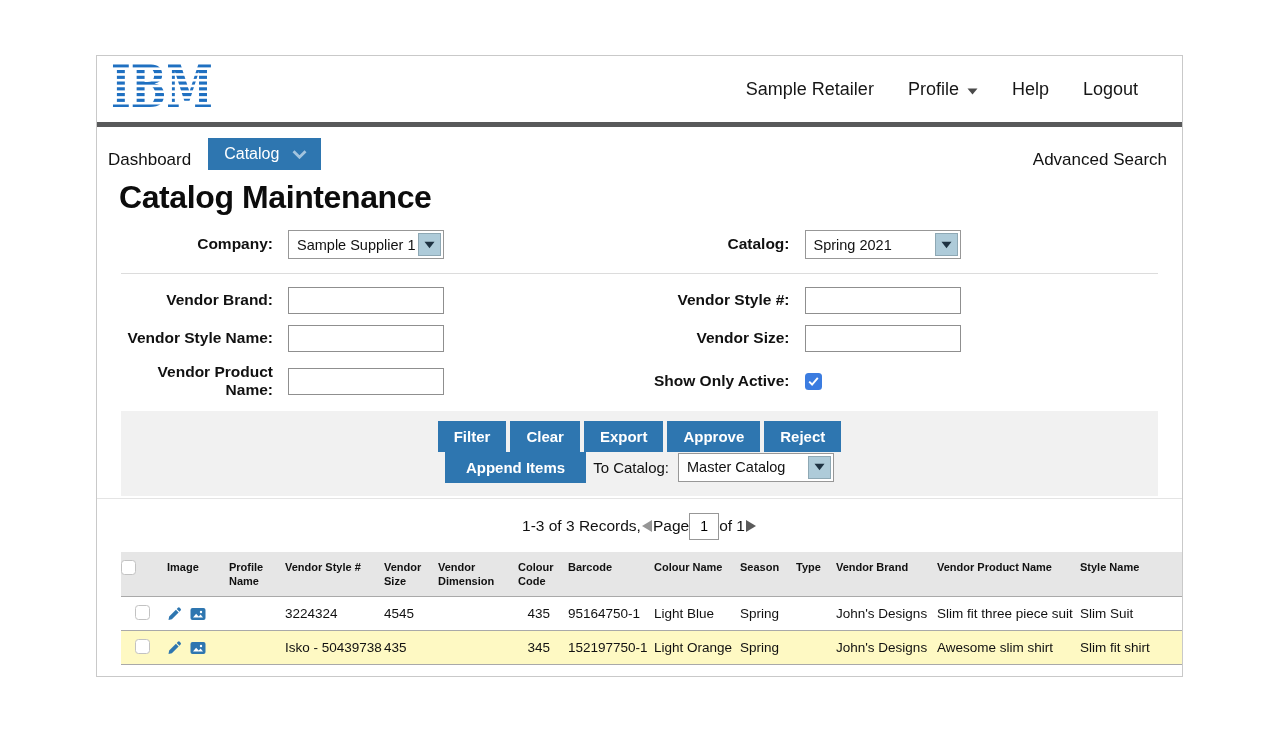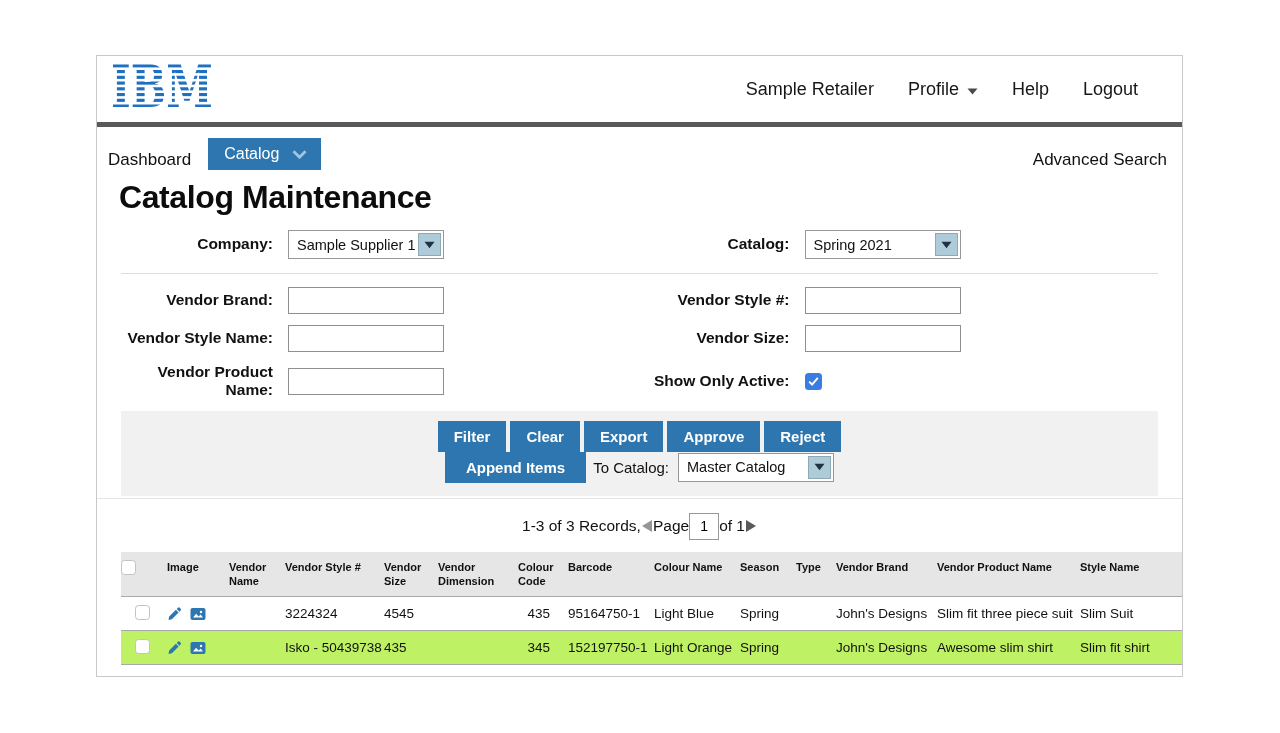--- a/index.html
+++ b/index.html
@@ -77,21 +77,21 @@
   .catalog-table col.c3{width:56px}.catalog-table col.c4{width:99px}
   .catalog-table col.c5{width:54px}.catalog-table col.c6{width:80px}
   .catalog-table col.c7{width:50px}.catalog-table col.c8{width:86px}
   .catalog-table col.c9{width:86px}.catalog-table col.c10{width:56px}
   .catalog-table col.c11{width:40px}.catalog-table col.c12{width:101px}
   .catalog-table col.c13{width:143px}.catalog-table col.c14{width:102px}
   .catalog-table thead th { background:#e6e6e6; font-size:11px; font-weight:bold;
     text-align:left; vertical-align:top; padding:8px 3px 8px 0; line-height:1.3; }
   .catalog-table thead tr { border-bottom:1px solid #a9a9a9; }
   .catalog-table tbody tr { border-bottom:1px solid #a9a9a9; }
-  .catalog-table tbody tr.alt { background:#bef264; }
+  .catalog-table tbody tr.alt { background:#fef9c3; }
   .catalog-table tbody td { font-size:13.5px; height:34px; vertical-align:middle;
     padding:0 3px 0 0; white-space:nowrap; overflow:hidden; }
   .cb-cell { text-align:center; }
   .num-right { text-align:right; padding-right:18px !important; }
   .icon-pair { display:flex; align-items:center; gap:8px; }
   .icon-pair span { display:flex; cursor:pointer; }
 </style>
 </head>
 <body>
 
@@ -261,21 +261,21 @@
         <col class="c10">
       <col class="c11">
         <col class="c12">
         <col class="c13">
         <col class="c14">
     </colgroup>
     <thead>
       <tr>
         <th class="cb-cell"><span class="row-checkbox"></span></th>
         <th>Image</th>
-        <th>Vendor Name</th>
+        <th>Profile Name</th>
         <th>Vendor Style #</th>
         <th>Vendor Size</th>
         <th>Vendor Dimension</th>
         <th>Colour Code</th>
         <th>Barcode</th>
         <th>Colour Name</th>
         <th>Season</th>
         <th>Type</th>
         <th>Vendor Brand</th>
         <th>Vendor Product Name</th>

